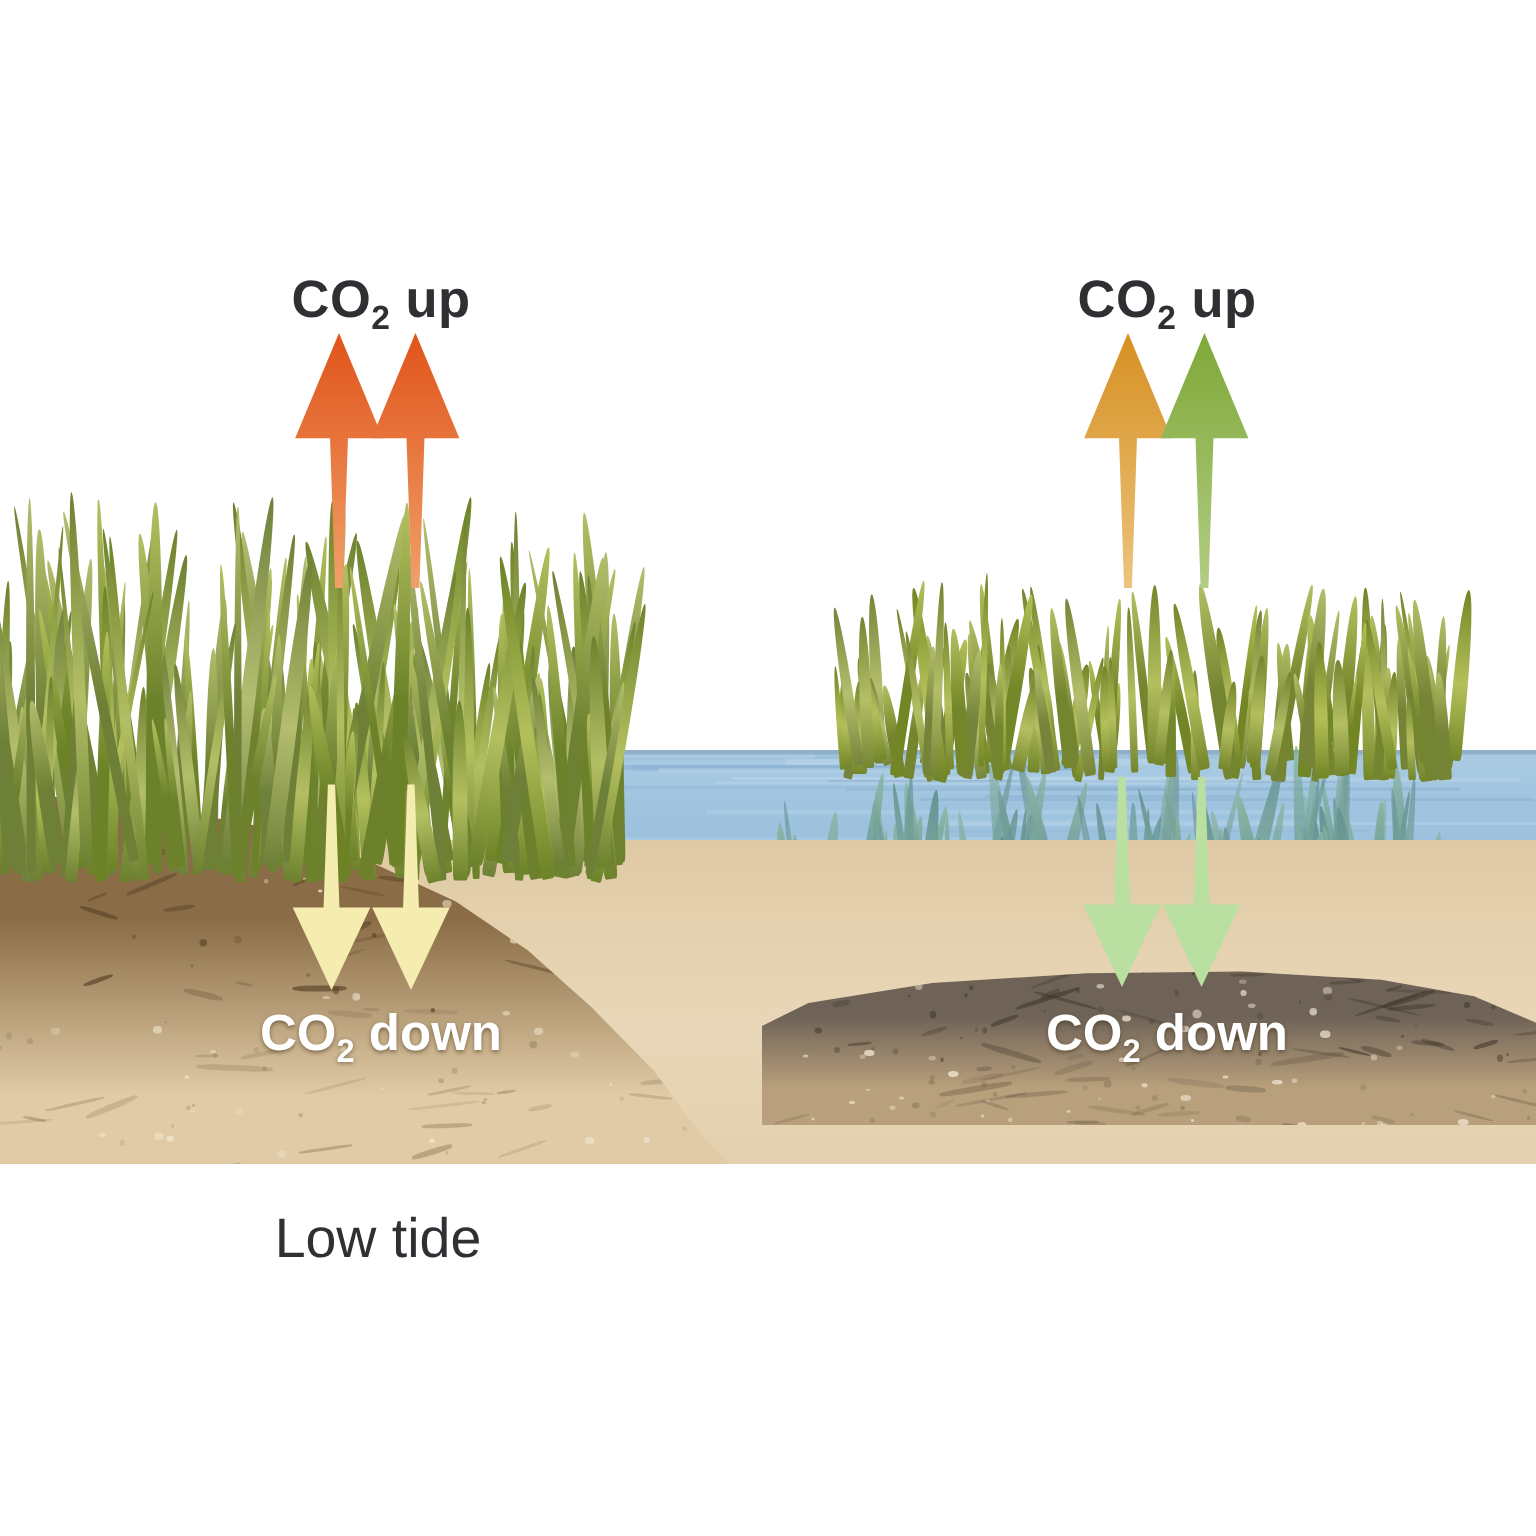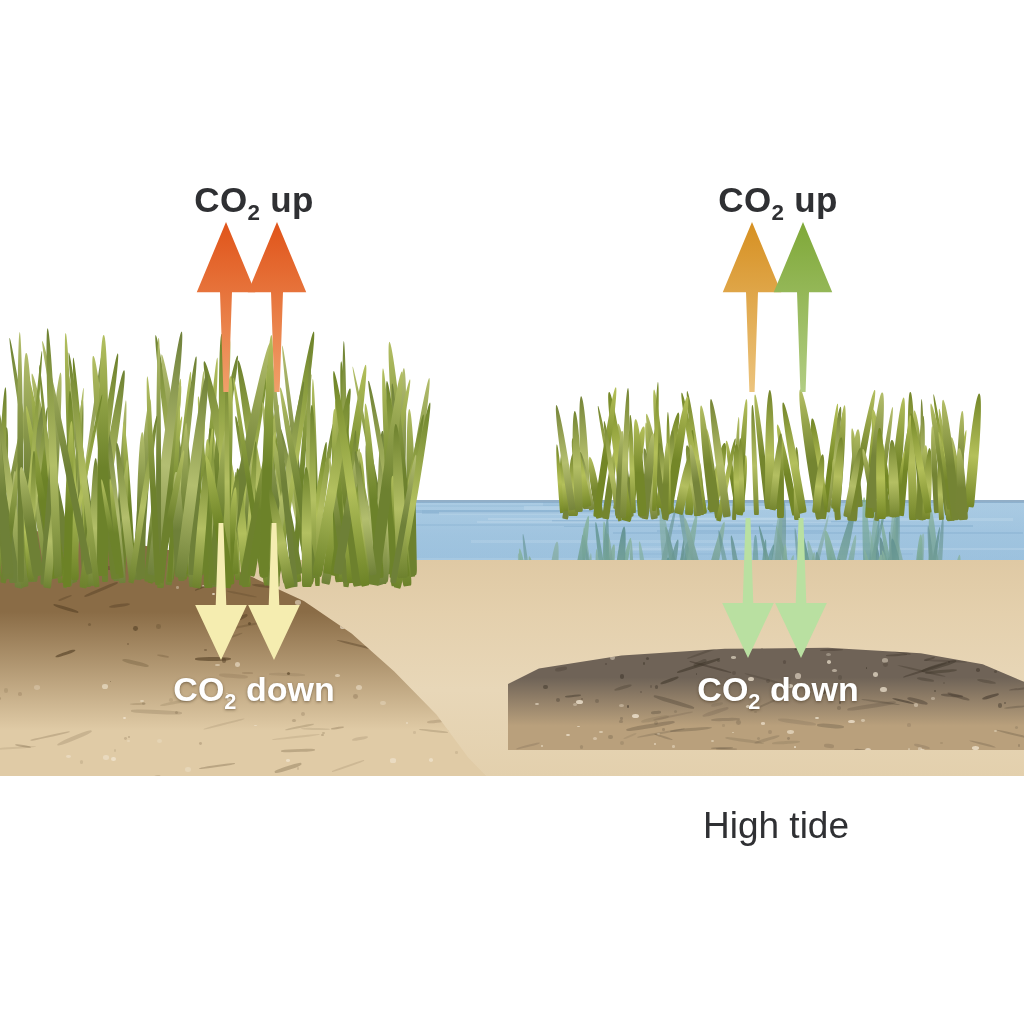--- a/index.html
+++ b/index.html
@@ -906,14 +906,14 @@
         <path d="M 748 658 L 773.85 603 L 753.28 603 L 750.42 518 L 745.58 518 L 742.72 603 L 722.15 603 Z" fill="#b9e0a1"></path>
         <path d="M 801 658 L 826.85 603 L 806.28 603 L 803.42 518 L 798.58 518 L 795.72 603 L 775.15 603 Z" fill="#b9e0a1"></path>
       </svg>
 
     <div class="lbl-up" id="lblUp0" style="left: 254px; top: 180px; transform: translateX(-50%); color: rgb(47, 48, 51);">CO<sub>2</sub> up</div>
     <div class="lbl-up" id="lblUp1" style="left: 778px; top: 180px; transform: translateX(-50%); color: rgb(47, 48, 51);">CO<sub>2</sub> up</div>
     <div class="lbl-down" id="lblDn0" style="left: 254px; top: 670px; transform: translateX(-50%); color: rgb(255, 255, 255);">CO<sub>2</sub> down</div>
     <div class="lbl-down" id="lblDn1" style="left: 778px; top: 670px; transform: translateX(-50%); color: rgb(255, 255, 255);">CO<sub>2</sub> down</div>
   </div>
 
-  <div class="caption" id="cap1" style="left: 776px; top: 805px; transform: translateX(-50%);">High tide</div>
+  <div class="caption" id="cap0" style="left: 252px; top: 805px; transform: translateX(-50%);">Low tide</div>
 </div>
 
 </body></html>

